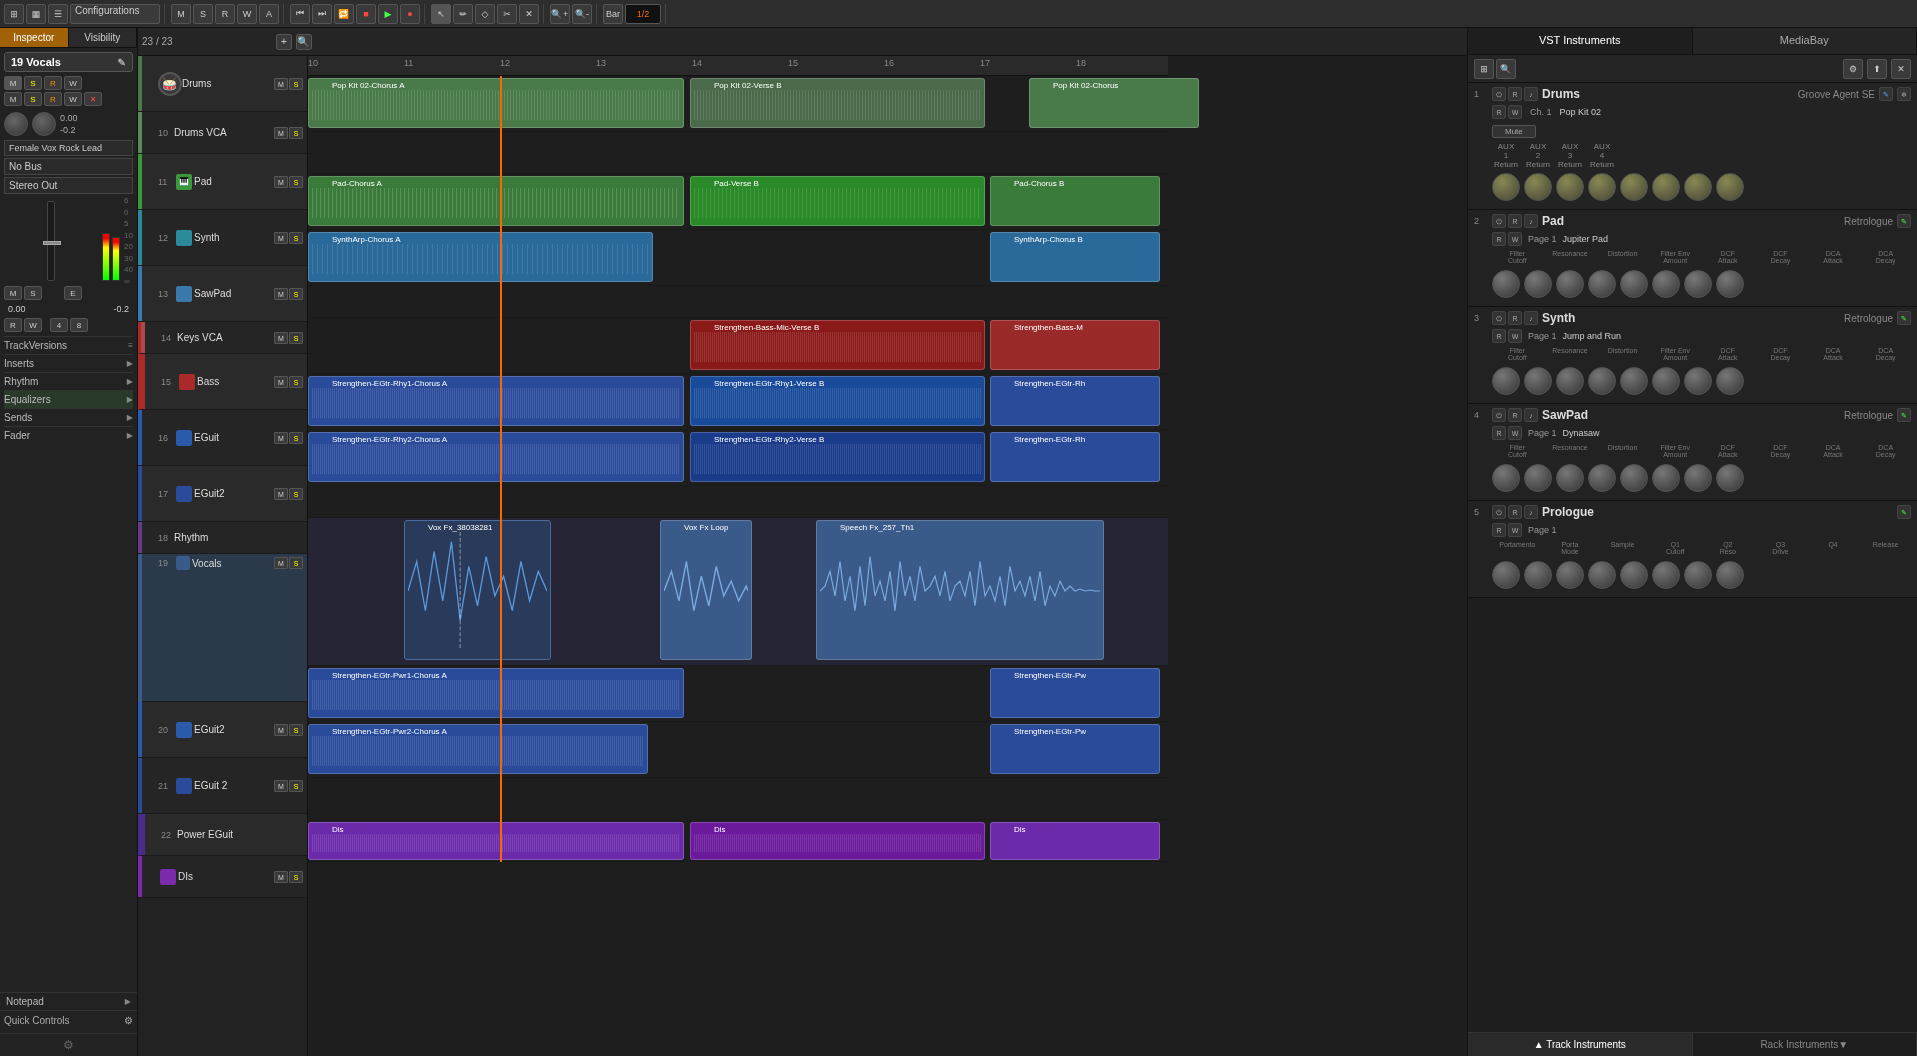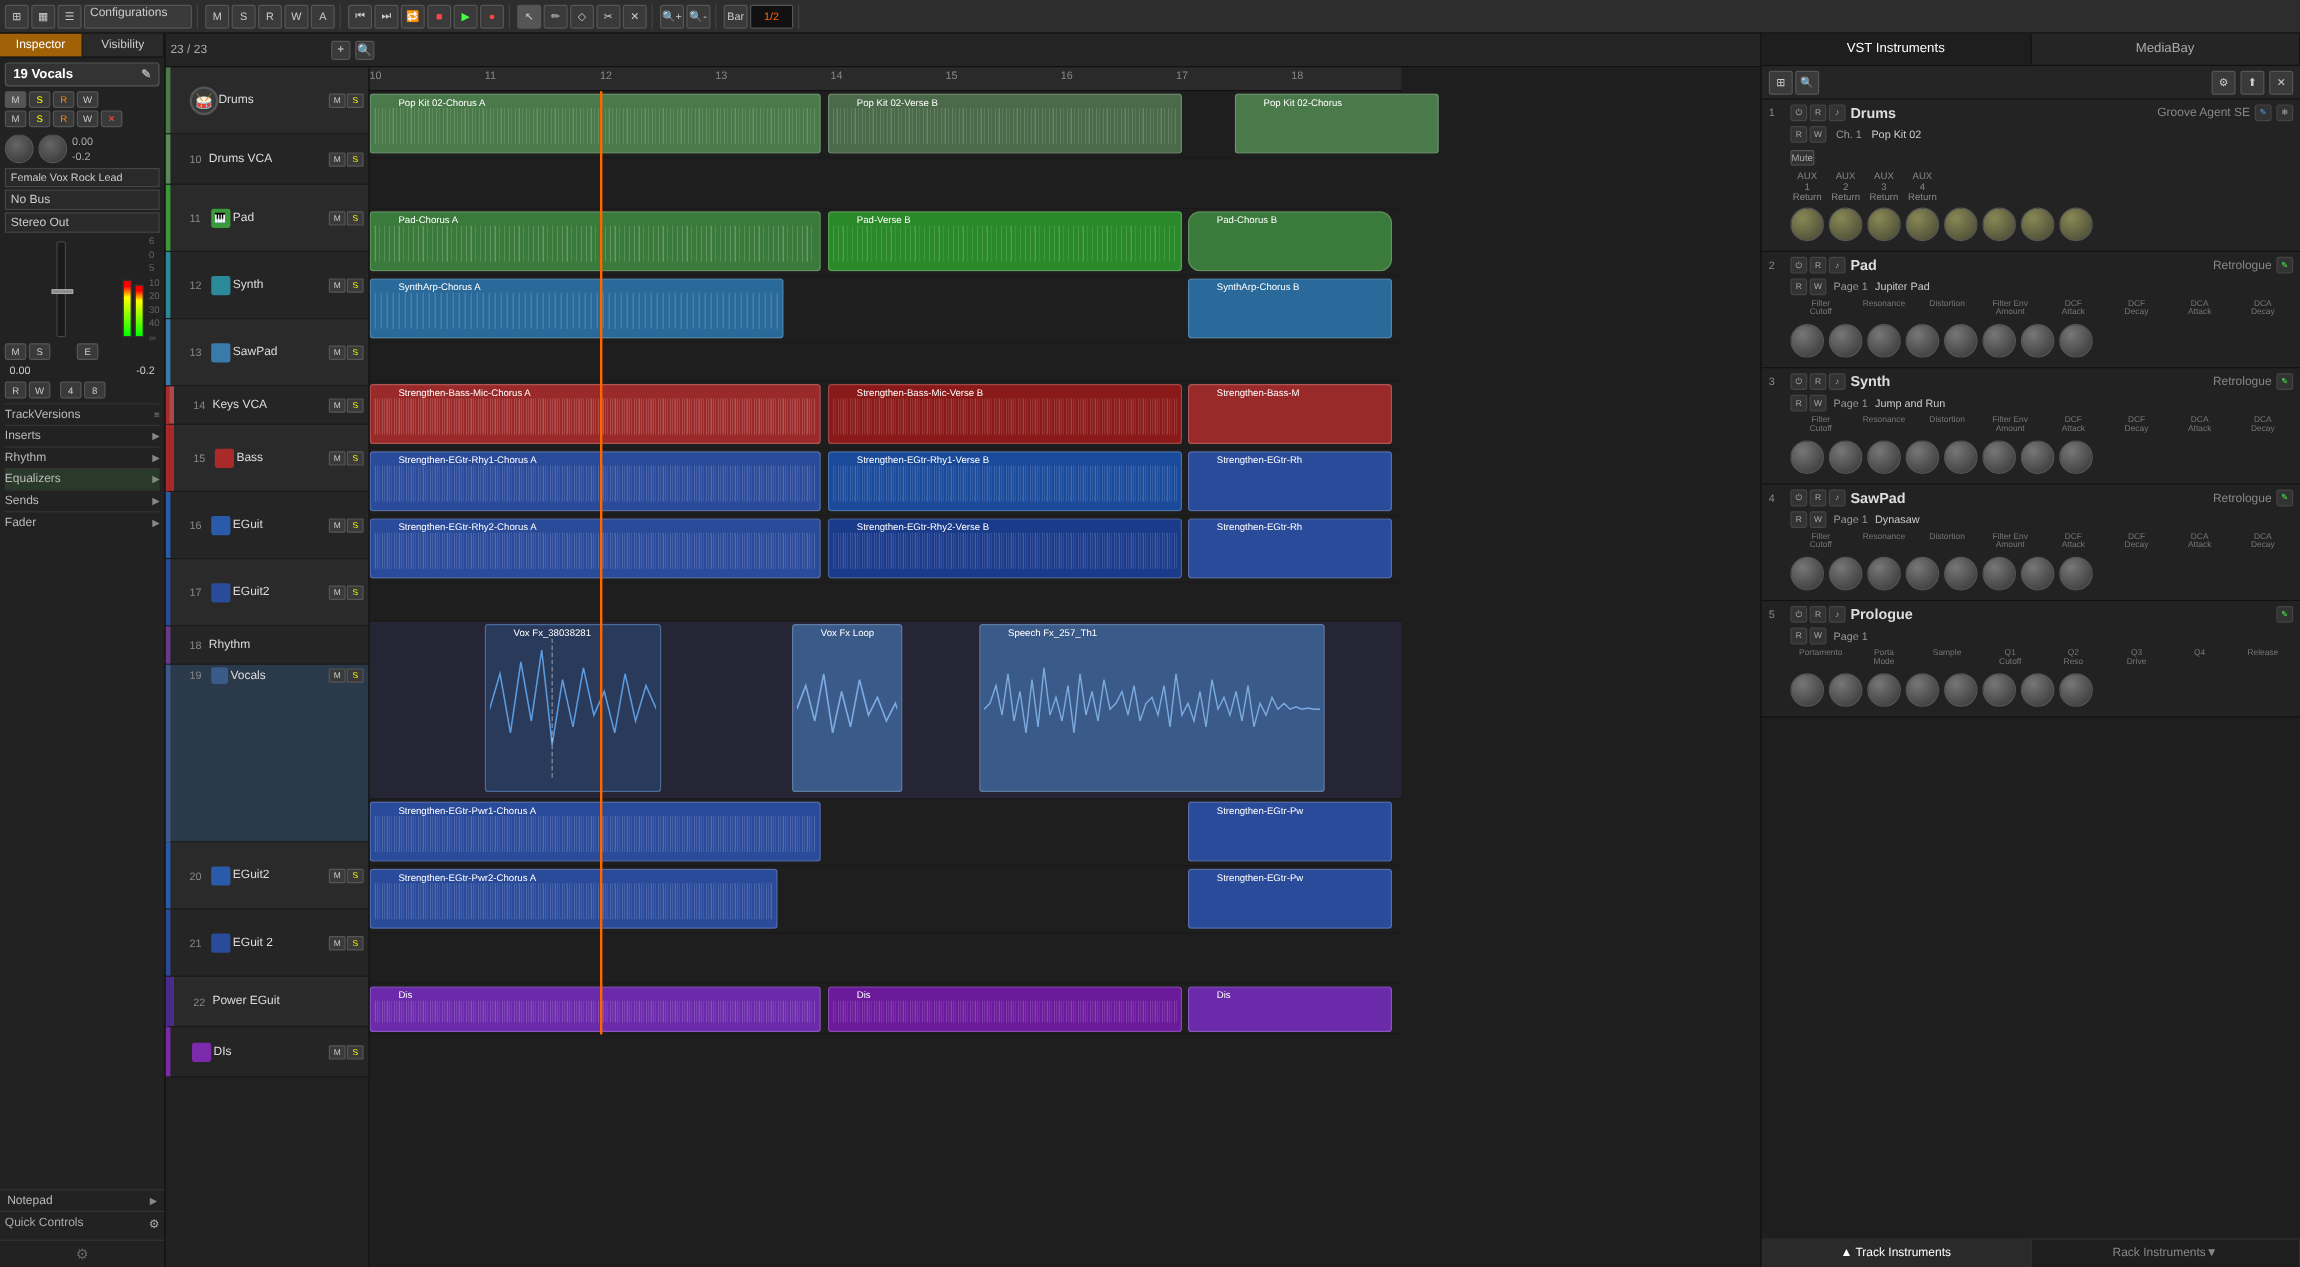--- a/index.html
+++ b/index.html
@@ -523,21 +523,21 @@
     .aux-labels {
       display: flex;
       gap: 4px;
       padding: 0 18px;
       font-size: 8px;
       color: #888;
     }
     .aux-label { width: 28px; text-align: center; }
 
     .mute-btn {
-      padding: 1px 0;
+      padding: 1px 12px;
       background: #333;
       border: 1px solid #555;
       border-radius: 2px;
       font-size: 8px;
       color: #aaa;
       cursor: pointer;
     }
 
     .right-panel-footer {
       display: flex;
@@ -948,43 +948,39 @@
 
           <div class="track-lane track-lane-tall" style="background:#1e1e1e;">
             <div class="clip clip-pad" style="left:0;width:376px;height:50px;top:2px;">
               <div class="clip-label">Pad-Chorus A</div>
               <div class="clip-waveform" style="background: repeating-linear-gradient(90deg, rgba(255,255,255,0.15) 0px, rgba(255,255,255,0.4) 1px, transparent 1px, transparent 4px);"></div>
             </div>
             <div class="clip" style="left:382px;width:295px;height:50px;top:2px;background:#2a8a2a;">
               <div class="clip-label">Pad-Verse B</div>
               <div class="clip-waveform" style="background: repeating-linear-gradient(90deg, rgba(255,255,255,0.1) 0px, rgba(255,255,255,0.3) 1px, transparent 1px, transparent 4px);"></div>
             </div>
-            <div class="clip clip-pad" style="left:682px;width:170px;height:50px;top:2px;border-radius:10px;">
+            <div class="clip clip-pad" style="left:682px;width:170px;height:50px;top:2px;">
               <div class="clip-label">Pad-Chorus B</div>
             </div>
           </div>
 
           <div class="track-lane track-lane-tall" style="background:#1e1e1e;">
             <div class="clip clip-synth" style="left:0;width:345px;height:50px;top:2px;">
               <div class="clip-label">SynthArp-Chorus A</div>
               <div class="clip-waveform" style="background: repeating-linear-gradient(90deg, rgba(255,255,255,0.1) 0px, rgba(255,255,255,0.25) 1px, transparent 1px, transparent 5px);"></div>
             </div>
             <div class="clip clip-synth" style="left:682px;width:170px;height:50px;top:2px;">
               <div class="clip-label">SynthArp-Chorus B</div>
             </div>
           </div>
 
 
           <div class="track-lane track-lane-short" style="background:#1e1e1e;"></div>
 
           <div class="track-lane track-lane-tall" style="background:#1e1e1e;">
-            <div class="clip clip-bass" style="left:0;width:376px;height:50px;top:2px;">
-              <div class="clip-label">Strengthen-Bass-Mic-Chorus A</div>
-              <div class="clip-waveform" style="background: repeating-linear-gradient(90deg, rgba(255,255,255,0.15) 0px, rgba(255,255,255,0.35) 1px, transparent 1px, transparent 2px);"></div>
-            </div>
             <div class="clip clip-bass" style="left:682px;width:170px;height:50px;top:2px;">
               <div class="clip-label">Strengthen-Bass-M</div>
             </div>
             <div class="clip" style="left:382px;width:295px;height:50px;top:2px;background:#8a1a1a;">
               <div class="clip-label">Strengthen-Bass-Mic-Verse B</div>
               <div class="clip-waveform" style="background: repeating-linear-gradient(90deg, rgba(255,255,255,0.1) 0px, rgba(255,255,255,0.3) 1px, transparent 1px, transparent 2px);"></div>
             </div>
           </div>
 
           <div class="track-lane track-lane-tall" style="background:#1e1e1e;">

